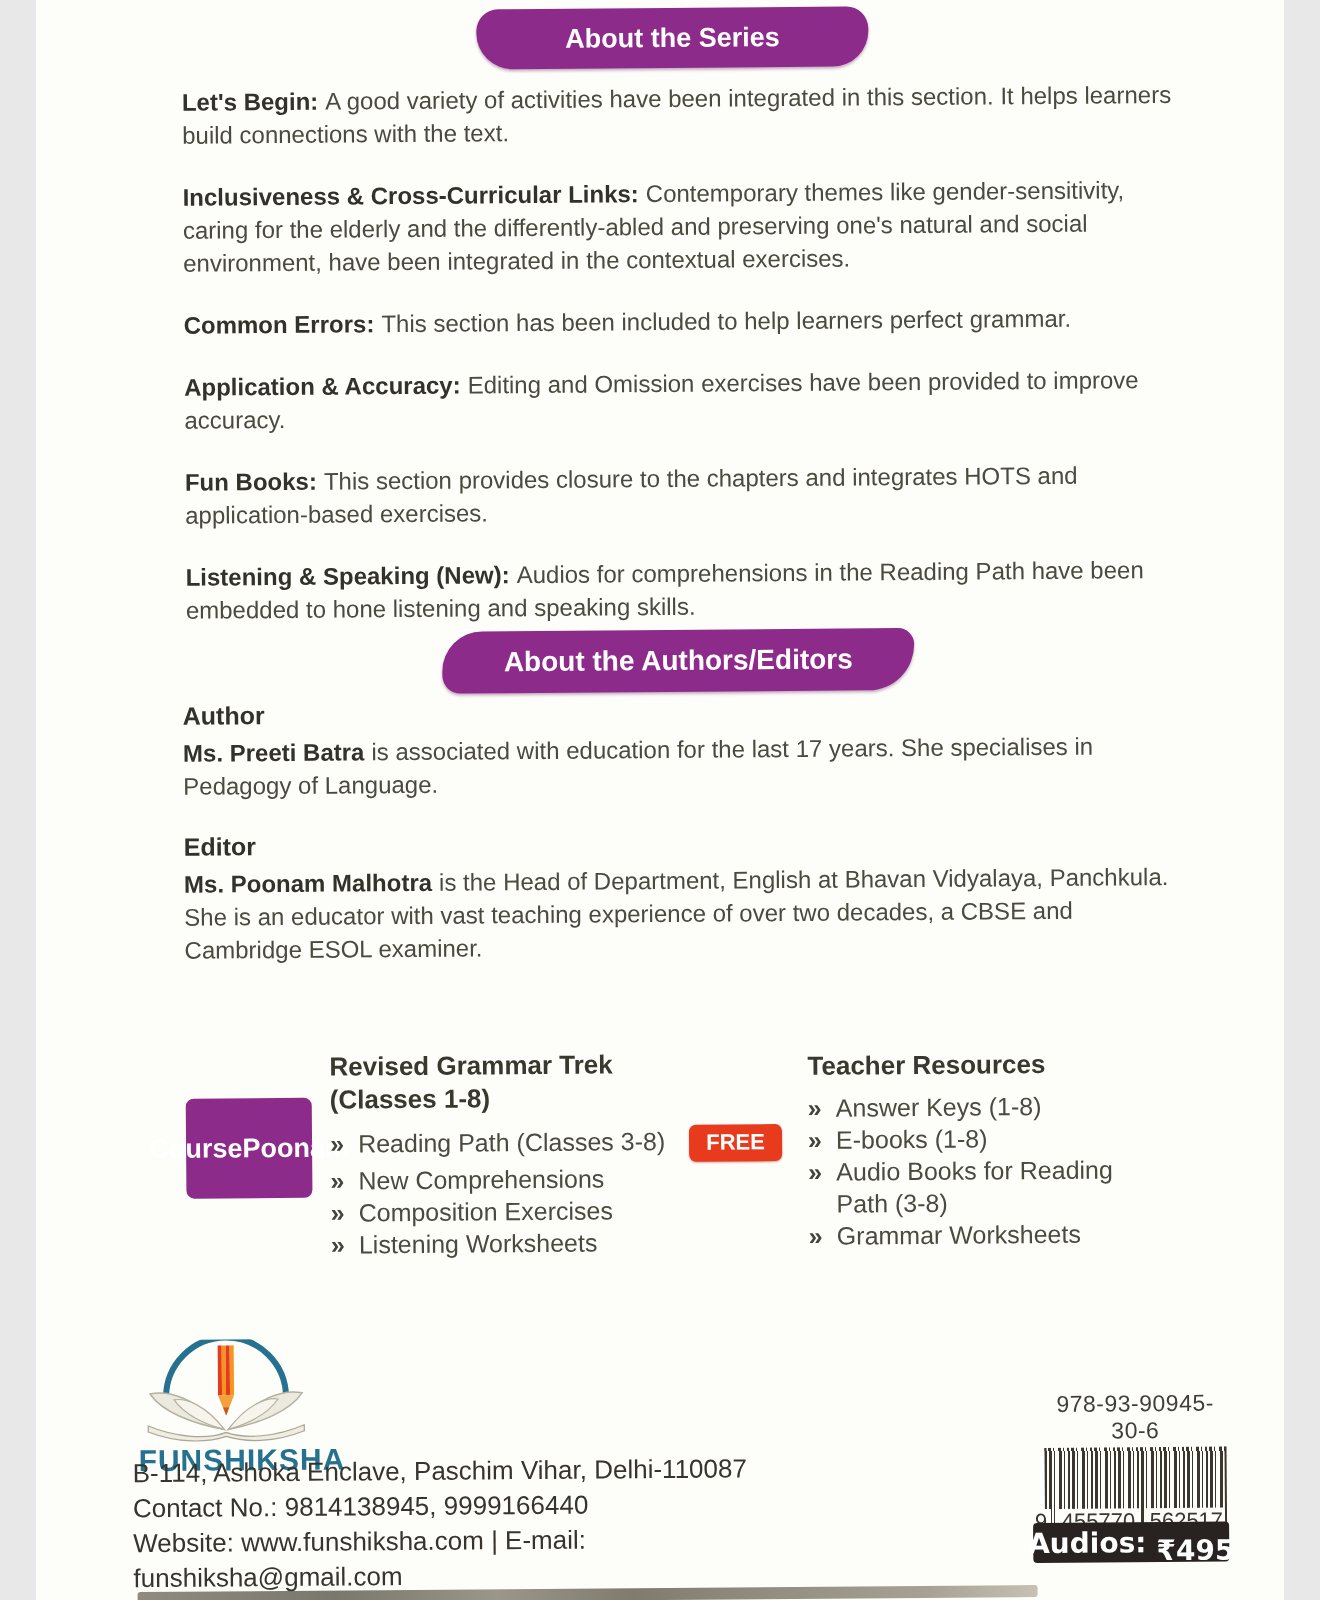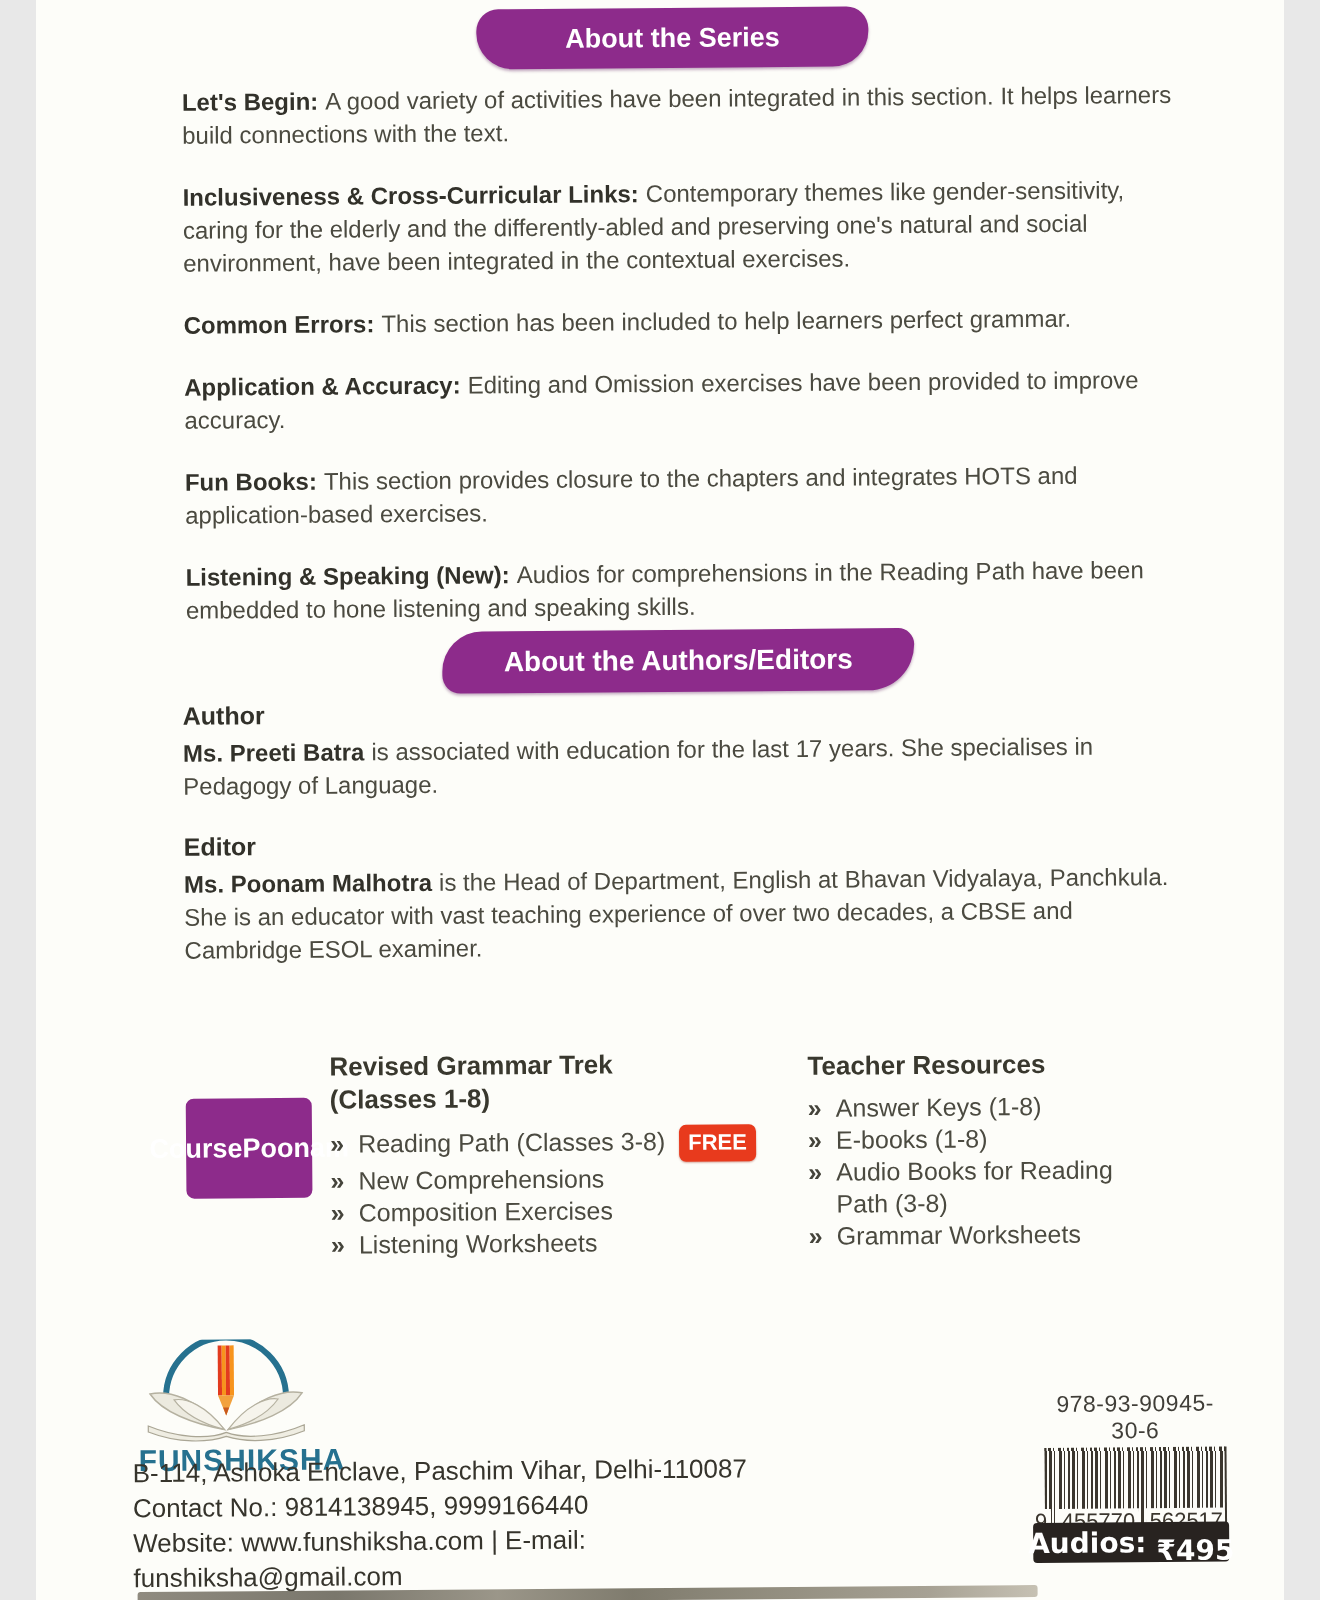--- a/index.html
+++ b/index.html
@@ -34,21 +34,21 @@
   
   .badge-box{position:absolute;left:148px;top:1095px;width:126px;height:100px;
              background:#8d2b8b;border-radius:8px;color:#fff;font-weight:bold;
              font-size:27px;line-height:36px;display:flex;flex-direction:row;
              align-items:center;justify-content:center;text-align:center;}
   .course{position:absolute;left:292px;top:1048px;width:470px;}
   .ctitle{font-weight:bold;color:#39382e;font-size:26px;line-height:33px;margin-bottom:11px;}
   .li{display:flex;align-items:baseline;font-size:25px;line-height:32px;color:#4b4a40;}
   .chev{flex:0 0 28px;font-weight:bold;color:#45443b;}
   .free{background:#e83a1d;color:#fff;font-weight:bold;font-size:22px;
-        border-radius:7px;padding:2px 9px 3px;margin-left:14px;align-self:center;
+        border-radius:7px;padding:2px 17px 3px;margin-left:24px;align-self:center;
         box-shadow:0 1px 2px rgba(150,30,10,.4);}
   .teacher{position:absolute;left:770px;top:1052px;width:345px;}
   .ttitle{font-weight:bold;color:#39382e;font-size:26px;margin-bottom:10px;}
   .teacher .li{line-height:32px;}
 
   
   .logo{position:absolute;left:96px;top:1336px;width:200px;}
   .wordmark{font-weight:bold;font-size:30px;letter-spacing:1px;color:#26718f;
             margin-top:-4px;margin-left:2px;}
   .address{position:absolute;left:92px;top:1452px;width:640px;

